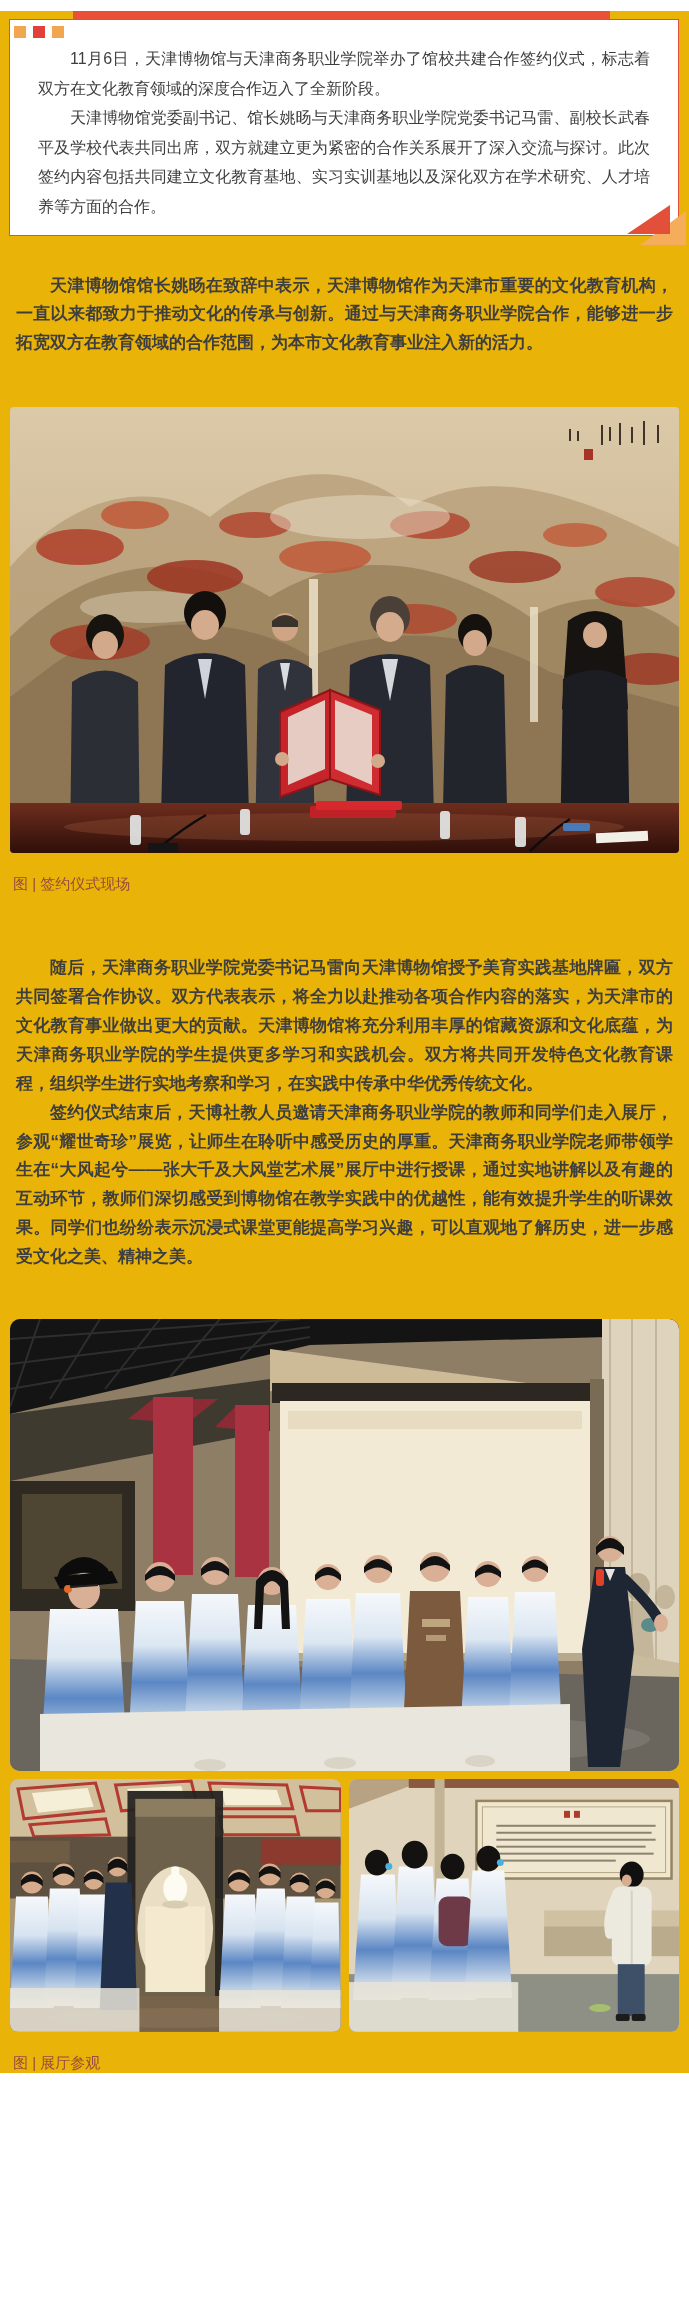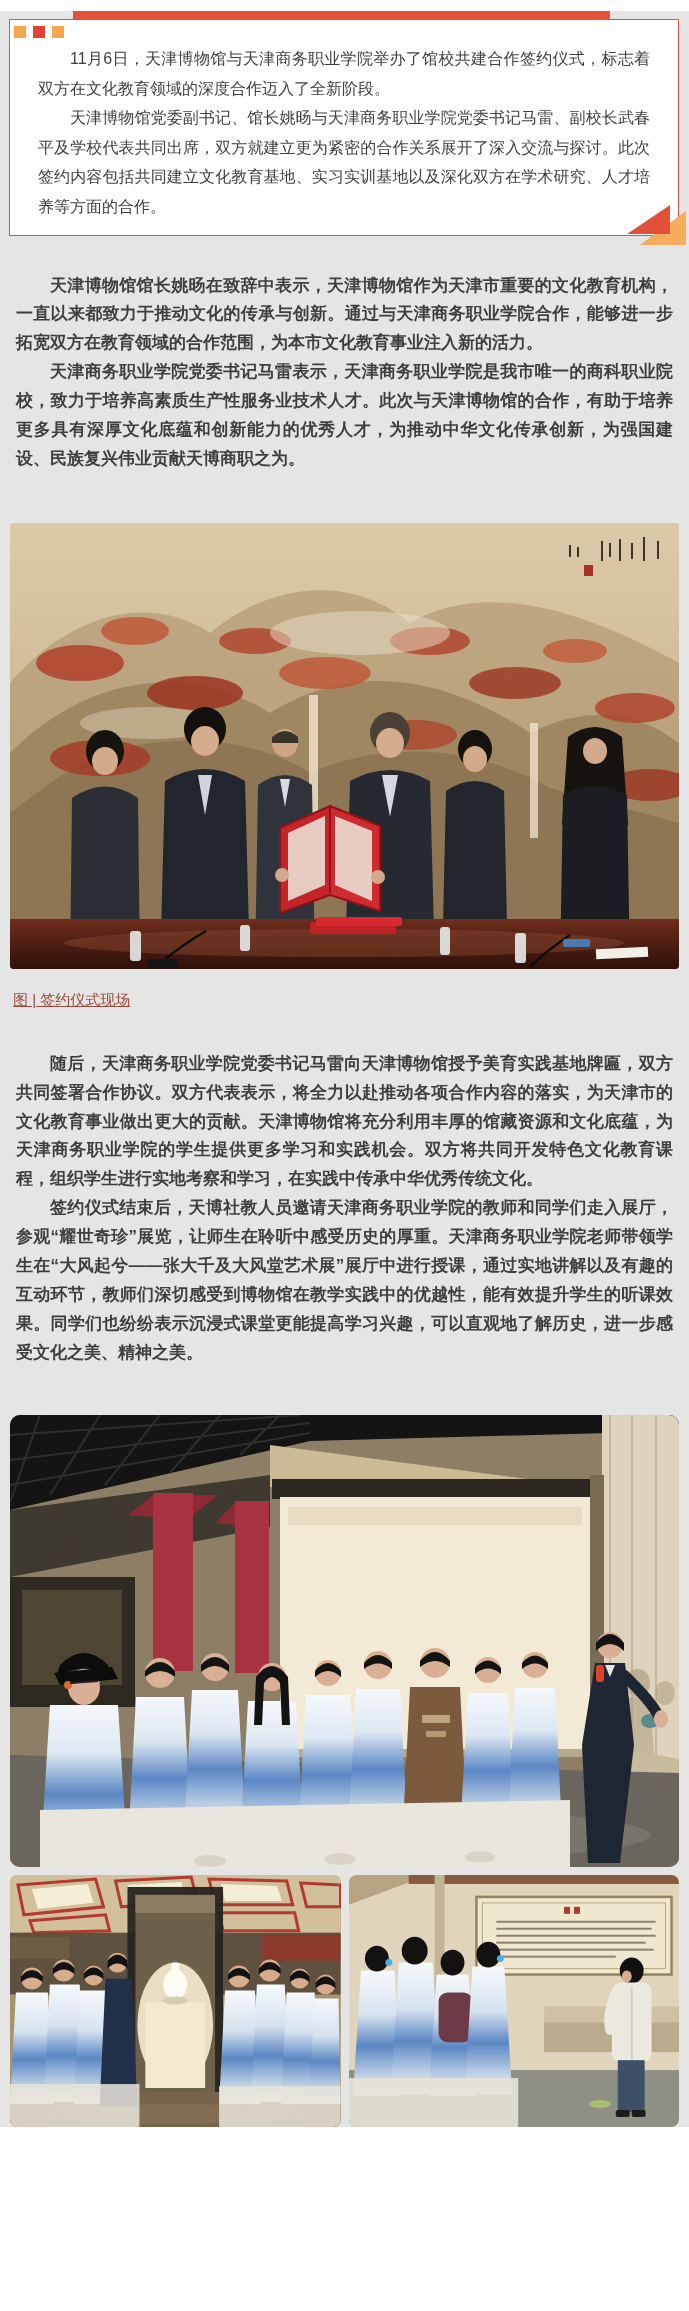--- a/index.html
+++ b/index.html
@@ -1,21 +1,21 @@
 <!DOCTYPE html>
 <html><head>
 <meta charset="utf-8">
 <style>
   html,body{margin:0;padding:0;background:#ffffff;}
   body{width:689px;overflow-x:hidden;}
   .page{
     width:689px;
     font-family:"Liberation Sans","DejaVu Sans",sans-serif;
     color:#3e3e3e;
-    background:#e5e5e5;
+    background:#eab308;
   }
   
   .top-bar{
     height:8px;width:537px;
     margin:11px 0 0 73px;
     background:#e8503a;
   }
   
   .intro-box{
     position:relative;
@@ -51,41 +51,40 @@
   .body-p{
     margin:0 16px;
     font-size:17px;
     line-height:1.7;
     text-align:justify;
     text-indent:2em;
     color:#3e3e3e;
     font-weight:bold;
   }
   .p-first{margin-top:36px;}
-  .p-after-caption{margin-top:40px;}
+  .p-after-caption{margin-top:60px;}
   .p-last{margin-top:44px;margin-bottom:11px;}
   
   .fig{margin:0;}
   .photo{
     margin:0 10px;
     overflow:hidden;
     line-height:0;
     background:#c8b695;
   }
   .photo svg{display:block;width:100%;height:auto;}
   .photo-1{margin-top:49px;border-radius:4px;}
   .photo-2{margin-top:47px;border-radius:10px;}
   .photo-row{display:flex;gap:8px;margin:8px 10px 0 10px;}
   .photo-row .photo{margin:0;flex:1;border-radius:8px;}
   .caption{
     font-size:15px;
     line-height:1.4;
     color:#9c4a3c;
     margin:20px 0 0 13px;
-    text-decoration:underline;
   }
 </style>
 </head>
 <body>
 
 <div class="page">
 
   <div class="top-bar"></div>
 
   <section class="intro-box">
@@ -94,21 +93,20 @@
       <span class="sq sq-red"></span>
       <span class="sq sq-orange"></span>
     </div>
     <p class="intro-p">11月6日，天津博物馆与天津商务职业学院举办了馆校共建合作签约仪式，标志着双方在文化教育领域的深度合作迈入了全新阶段。</p>
     <p class="intro-p">天津博物馆党委副书记、馆长姚旸与天津商务职业学院党委书记马雷、副校长武春平及学校代表共同出席，双方就建立更为紧密的合作关系展开了深入交流与探讨。此次签约内容包括共同建立文化教育基地、实习实训基地以及深化双方在学术研究、人才培养等方面的合作。</p>
     <span class="tri tri-orange"></span>
     <span class="tri tri-red"></span>
   </section>
 
   <p class="body-p p-first">天津博物馆馆长姚旸在致辞中表示，天津博物馆作为天津市重要的文化教育机构，一直以来都致力于推动文化的传承与创新。通过与天津商务职业学院合作，能够进一步拓宽双方在教育领域的合作范围，为本市文化教育事业注入新的活力。</p>
-  <p class="body-p">天津商务职业学院党委书记马雷表示，天津商务职业学院是我市唯一的商科职业院校，致力于培养高素质生产性服务业技术人才。此次与天津博物馆的合作，有助于培养更多具有深厚文化底蕴和创新能力的优秀人才，为推动中华文化传承创新，为强国建设、民族复兴伟业贡献天博商职之为。</p>
 
   <figure class="fig">
     <div class="photo photo-1">
       <svg viewBox="0 0 669 446" xmlns="http://www.w3.org/2000/svg">
         <defs>
           <linearGradient id="p1wall" x1="0" y1="0" x2="0" y2="1">
             <stop offset="0" stop-color="#dbc9a8"></stop>
               <stop offset="1" stop-color="#c0a781"></stop>
           </linearGradient>
           <linearGradient id="p1table" x1="0" y1="0" x2="0" y2="1">
@@ -437,16 +435,17 @@
             <rect x="264" y="108" width="40" height="80" rx="9" fill="#eceadf"></rect>
             <line x1="284" y1="112" x2="284" y2="186" stroke="#d4d0c2" stroke-width="2"></line>
             <rect x="270" y="186" width="27" height="52" fill="#3e5068"></rect>
             <rect x="268" y="236" width="14" height="7" rx="2" fill="#1c1c1c"></rect>
             <rect x="284" y="236" width="14" height="7" rx="2" fill="#1c1c1c"></rect>
             <path d="M268,118 Q258,140 262,156" stroke="#eceadf" stroke-width="9" fill="none" stroke-linecap="round"></path>
           </g>
         </svg>
       </div>
     </div>
+    <figcaption class="caption">图 | 展厅参观</figcaption>
   </figure>
 
 
 </div>
 
 </body></html>

